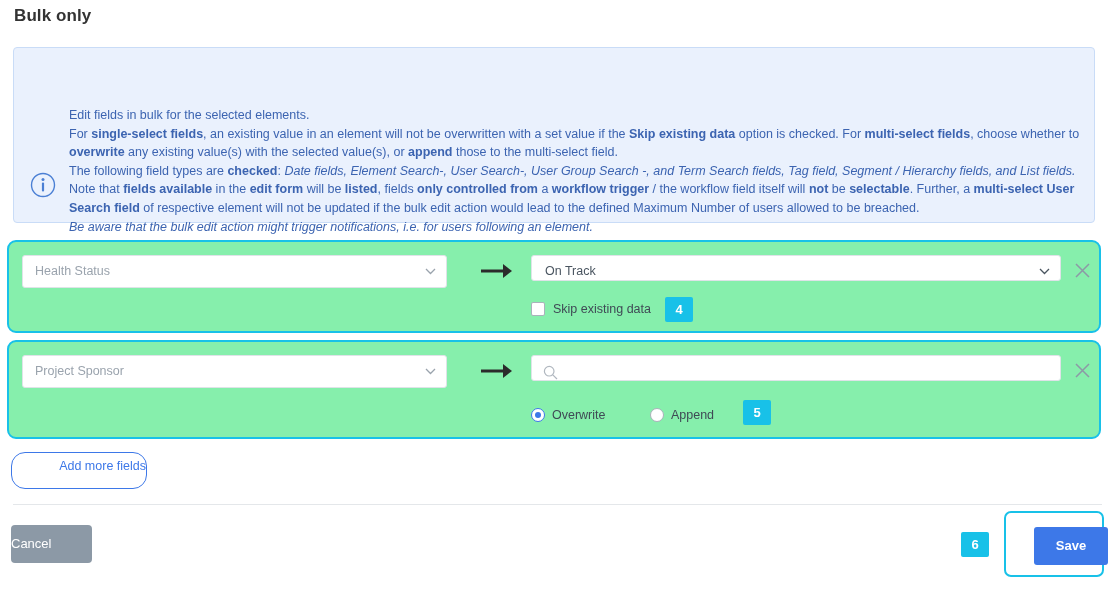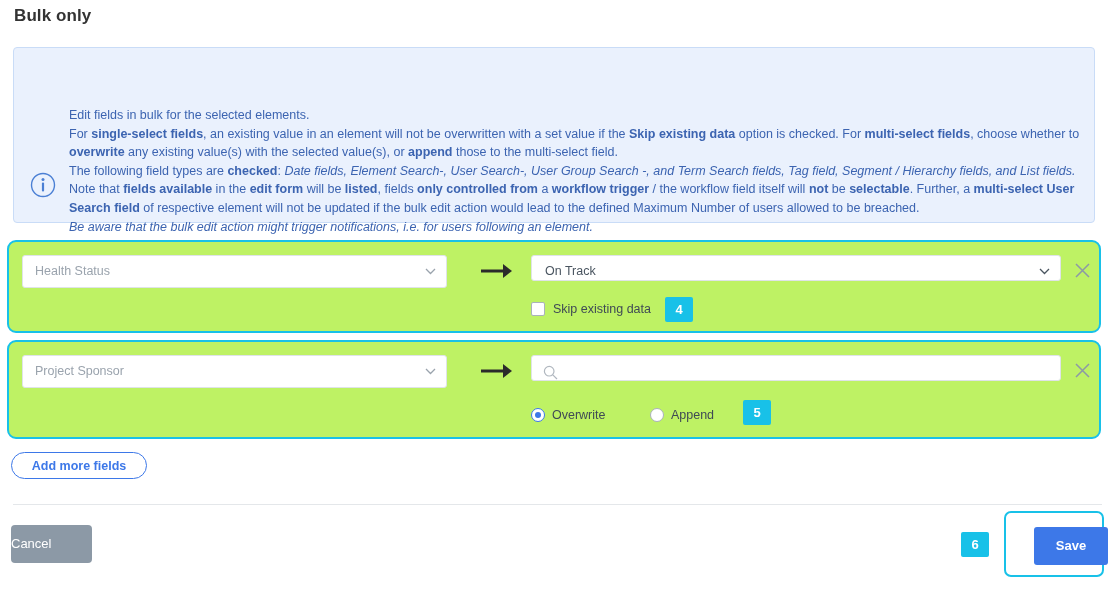--- a/index.html
+++ b/index.html
@@ -51,21 +51,21 @@
   }
   .info-text p { margin: 0; }
   .info-text b { font-weight: bold; }
   .info-text i { font-style: italic; }
 
   
   .field-row {
     position: absolute;
     left: 7px;
     width: 1094px;
-    background: #bef264;
+    background: #86efac;
     border: 2px solid #18c1e8;
     border-radius: 9px;
   }
   #row-health { top: 240px; height: 93px; }
   #row-sponsor { top: 340px; height: 99px; }
 
   .select-box {
     position: absolute;
     left: 13px; top: 13px;
     width: 425px; height: 33px;
@@ -186,28 +186,28 @@
     line-height: 25px;
   }
   #badge4 { left: 665px; top: 297px; }
   #badge5 { left: 743px; top: 400px; }
   #badge6 { left: 961px; top: 532px; }
 
   
   .add-more {
     position: absolute;
     left: 11px; top: 452px;
-    width: 136px; height: 27px;
+    width: 136px; height: 37px;
     border: 1px solid #3d78e8;
     border-radius: 14px;
     background: #ffffff;
     color: #3d78e8;
     font-size: 12.5px;
-    font-weight: bold;
-    text-align: center;
+    font-weight: normal;
+    text-align: right;
     line-height: 26px;
     cursor: pointer;
   }
 
   
   .divider {
     position: absolute;
     left: 13px; top: 504px;
     width: 1089px; height: 1px;
     background: #e4e7ea;

